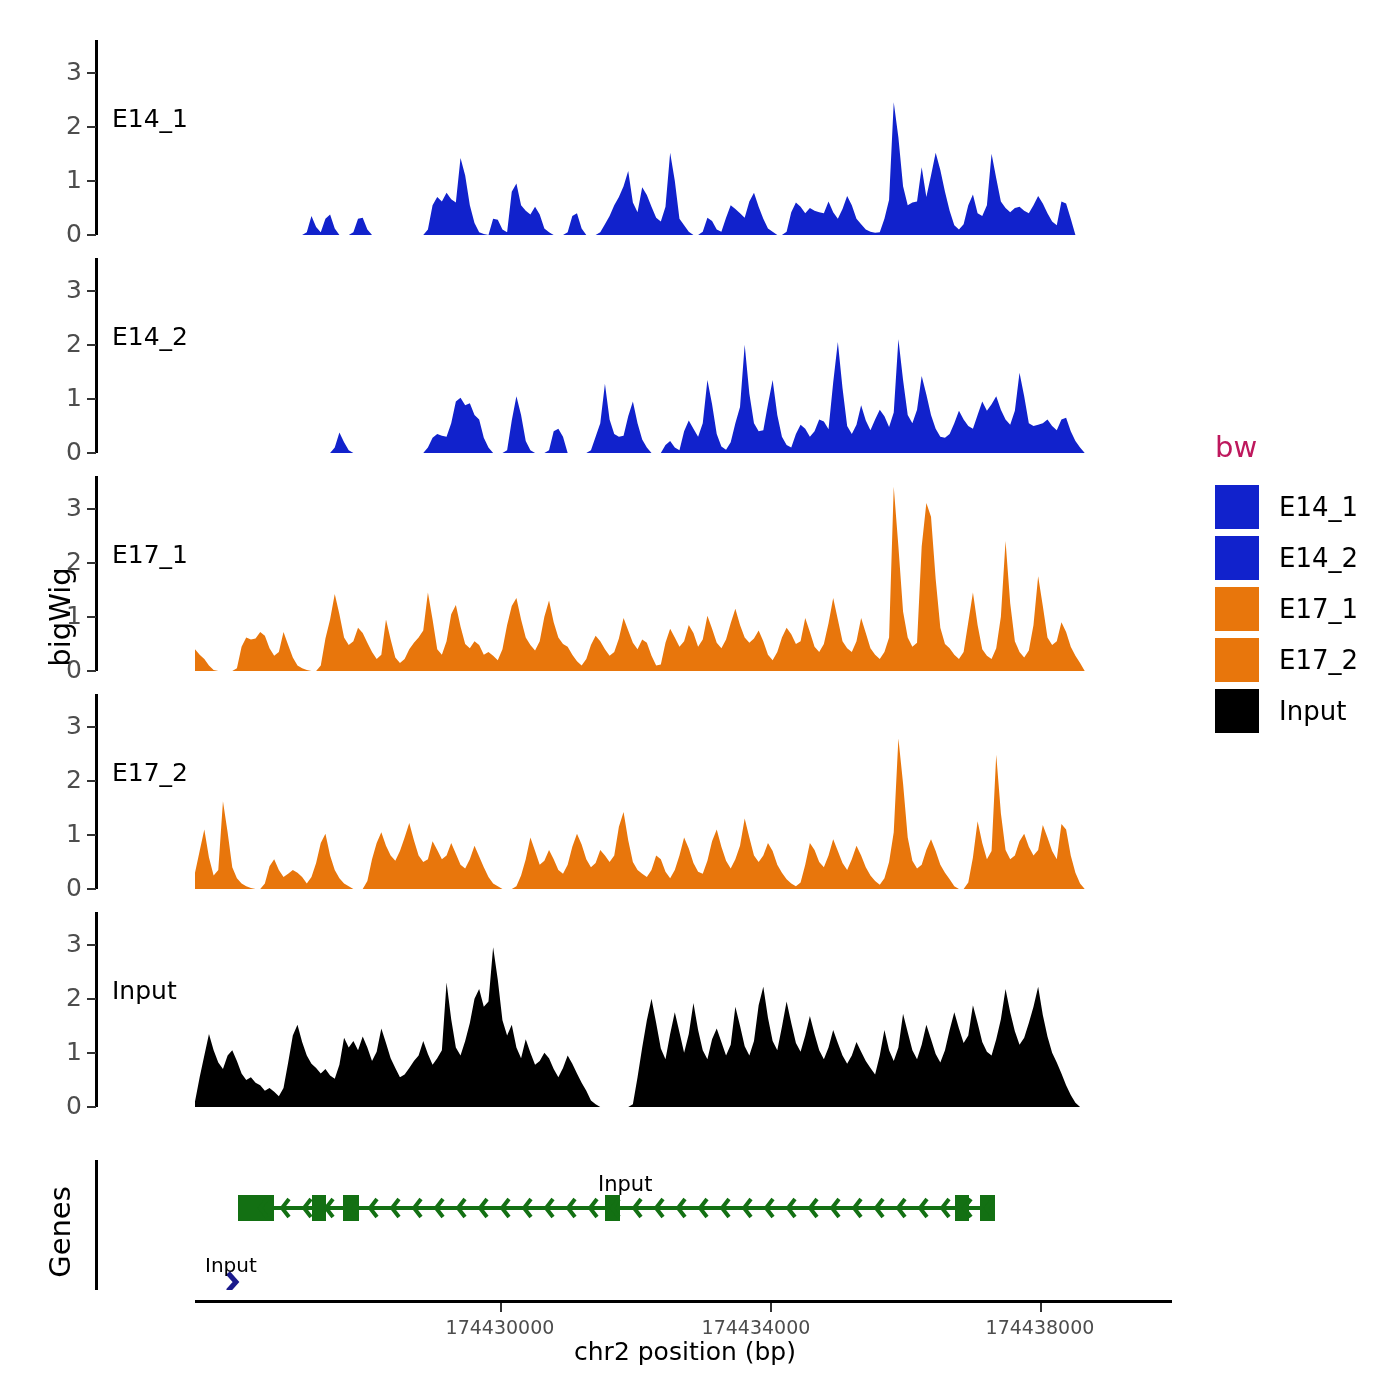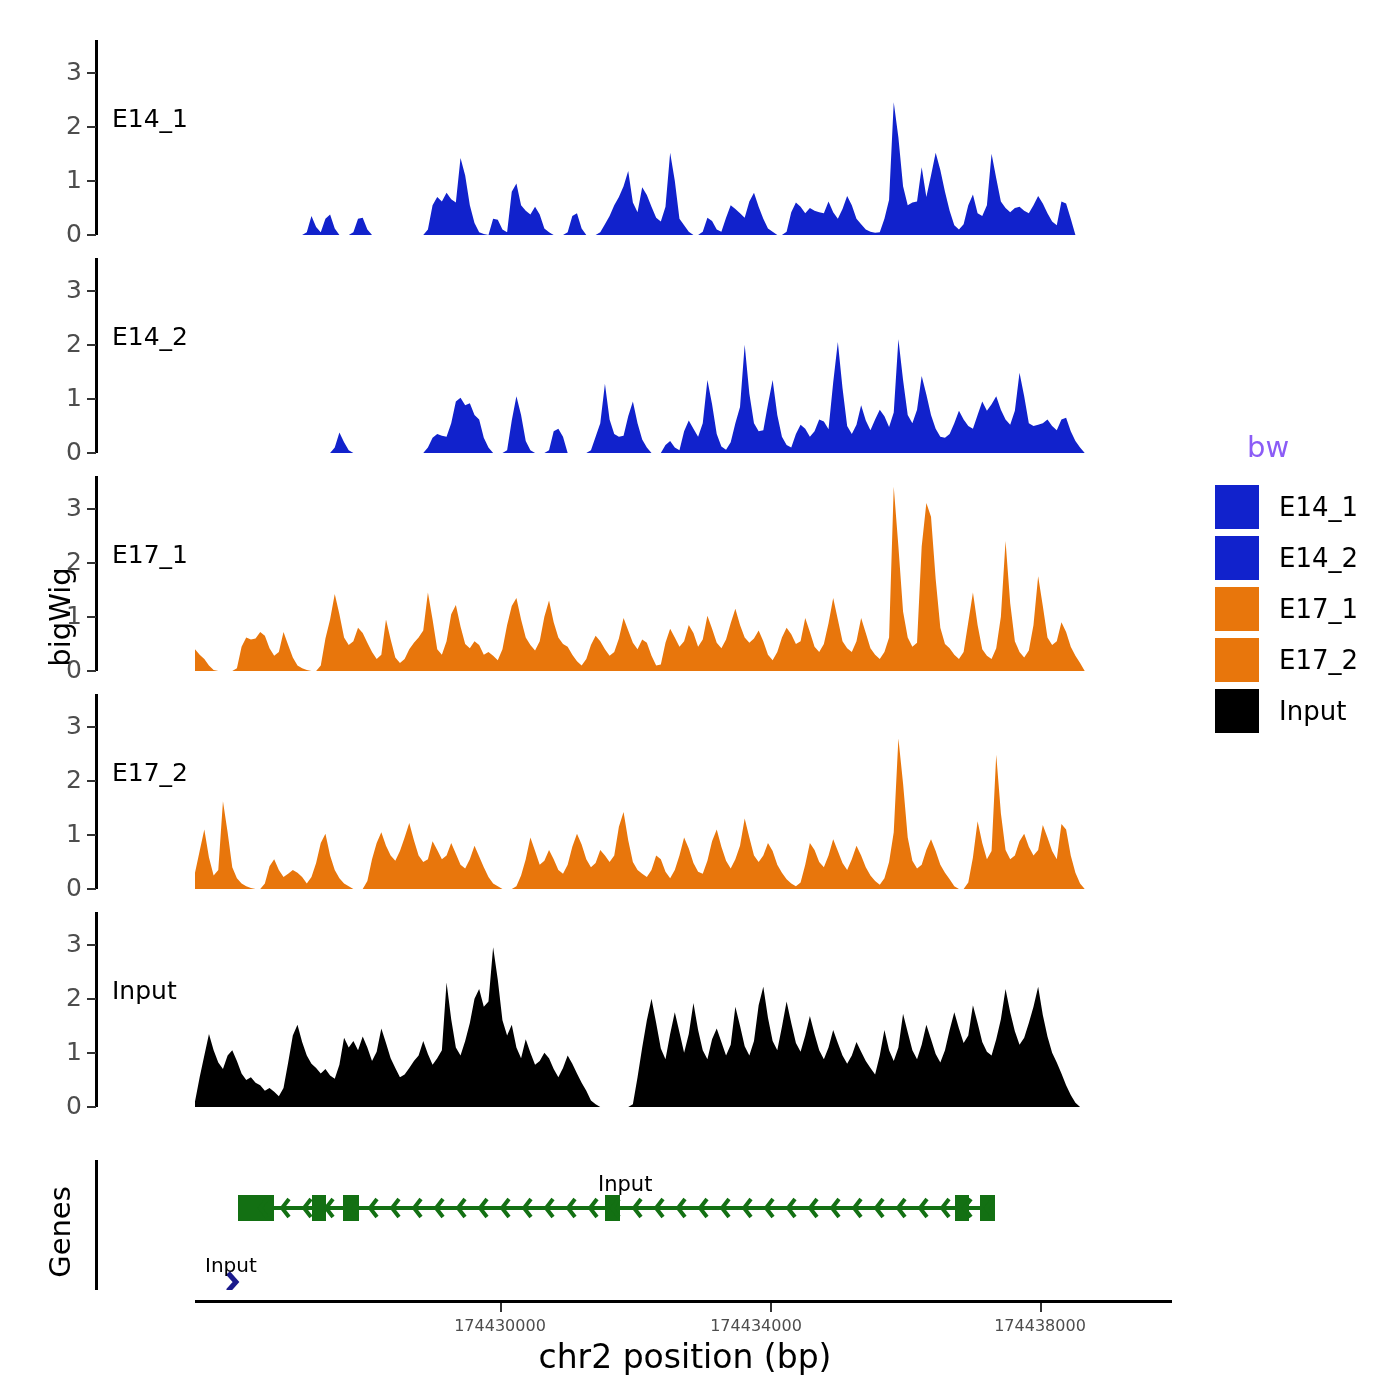--- a/index.html
+++ b/index.html
@@ -26,46 +26,45 @@
     position:absolute;
     font-size:25px;
     color:#000;
     white-space:nowrap;
   }
   .axis-v{position:absolute;width:3px;background:#000;}
   .axis-h{position:absolute;height:3px;background:#000;}
 
   .xtick-label{
     position:absolute;
-    font-size:16px;
+    font-size:19px;
     color:#4d4d4d;
     white-space:nowrap;
     text-align:center;
   }
   .xtick-mark{position:absolute;width:2px;height:9px;background:#333;}
   .xlab{
     position:absolute;
-    font-size:33px;
+    font-size:25px;
     color:#000;
     text-align:center;
     white-space:nowrap;
   }
 
   
   .panel{position:absolute;overflow:hidden;}
   .panel svg{display:block;}
 
   
   #legend{position:absolute;}
   .legend-title{
     position:absolute;
     font-size:29px;
-    color:#8b5cf6;
-    white-space:nowrap;
-    margin-left:32px;
+    color:#be185d;
+    white-space:nowrap;
   }
   .legend-row{position:absolute;display:flex;align-items:center;}
   .legend-key{width:44px;height:44px;display:block;}
   .legend-text{
     font-size:26px;
     color:#000;
     margin-left:20px;
     white-space:nowrap;
   }
 

